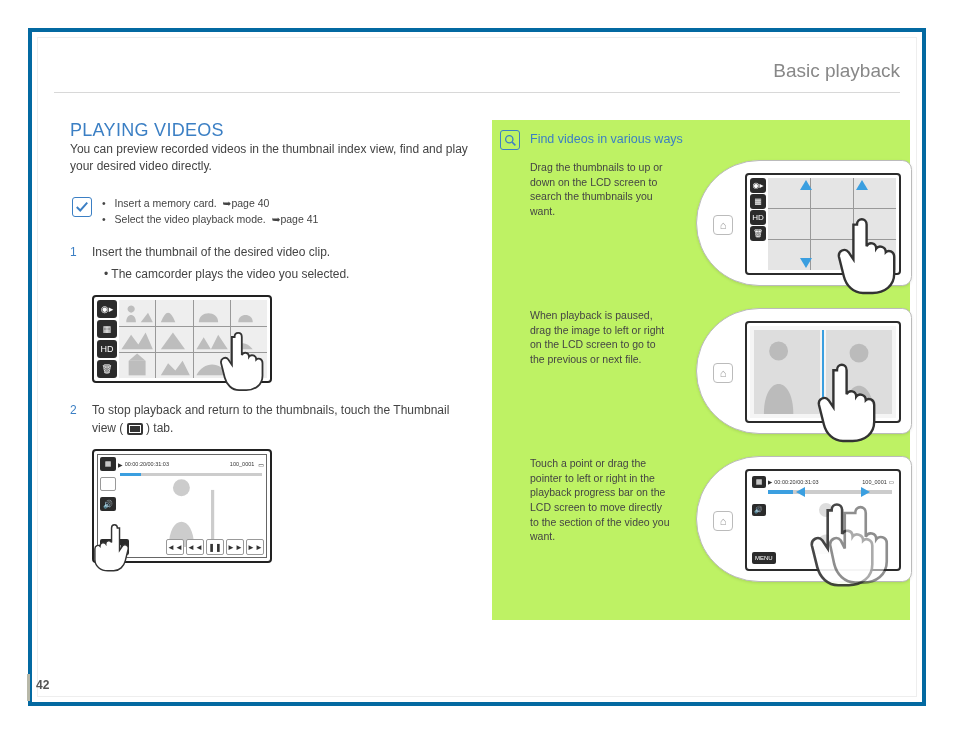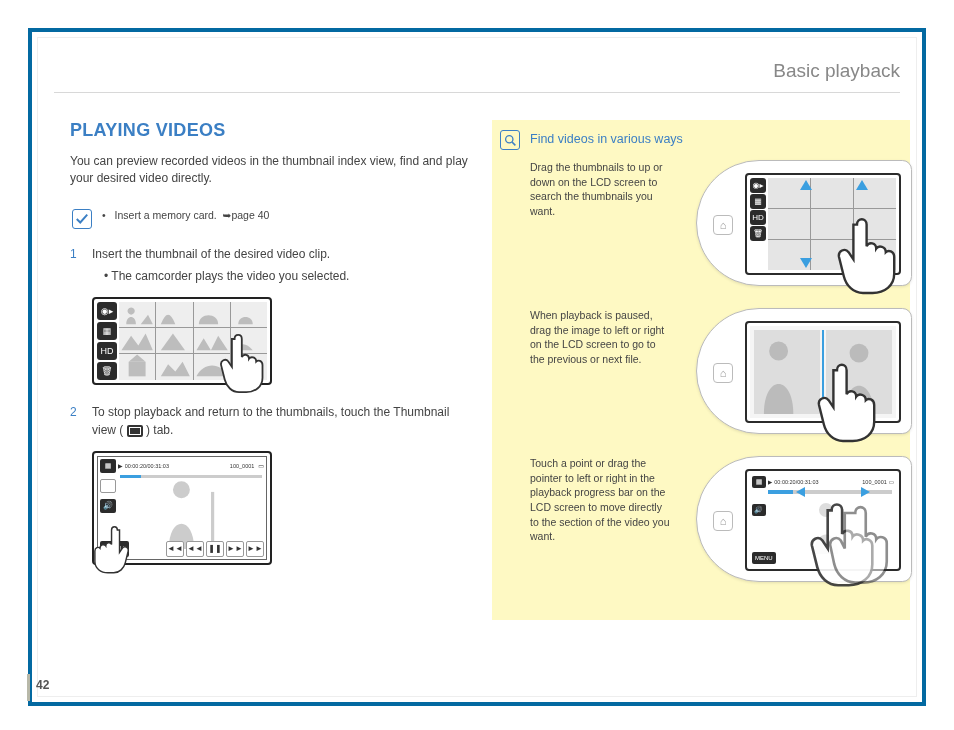--- a/index.html
+++ b/index.html
@@ -43,22 +43,22 @@
   }
   .right-col {
     position: absolute;
     top: 88px;
     left: 460px;
     width: 418px;
   }
   .h1 {
     font-size: 18px;
     color: #3b7fc4;
-    font-weight: 700;
-    margin-bottom: 12px;
+    font-weight: 400;
+    margin-bottom: 0;
     letter-spacing: 0.3px;
   }
   .intro {
     font-size: 12px;
     color: #444;
     line-height: 1.45;
     margin-bottom: 20px;
   }
   .note-box {
     display: flex;
@@ -223,21 +223,21 @@
   }
   .vol-btn {
     position:absolute; left:2px; top:42px;
     width:16px;height:14px;background:#2b2b2b;border-radius:2px;
     display:flex;align-items:center;justify-content:center;color:#fff;font-size:8px;
   }
   .rec-btn { position:absolute; left:2px; top:22px; width:16px;height:14px;background:#fff;border:1px solid #999;border-radius:2px;}
   .fig2 .hand { left: -10px; bottom: -14px; width: 58px; height: 65px; transform: scaleX(-1);}
   
   .info-panel {
-    background: #fef9c3;
+    background: #bef264;
     padding: 12px 12px 12px 38px;
     position: relative;
     min-height: 500px;
   }
   .mag-icon {
     position: absolute;
     left: 8px; top: 10px;
     width: 20px; height: 20px;
     border: 1px solid #3b7fc4;
     border-radius: 3px;
@@ -349,20 +349,24 @@
     <div class="note-box">
       <div class="check-icon">
         <svg viewBox="0 0 16 16">
             <path d="M2 8 L6 12 L14 3" stroke="#3b7fc4" stroke-width="2.2" fill="none"></path>
           </svg>
       </div>
       <ul class="note-list">
         <li>
           <span>Insert a memory card.</span>
           <span>&nbsp;➥</span><span class="page-ref">page 40</span>
+        </li>
+        <li>
+          <span>Select the video playback mode.</span>
+          <span>&nbsp;➥</span><span class="page-ref">page 41</span>
         </li>
       </ul>
     </div>
 
     <div class="step">
       <div class="step-num">1</div>
       <div class="step-body">
         <span>Insert the thumbnail of the desired video clip.</span>
         <div class="sub-bullet">The camcorder plays the video you selected.</div>
       </div>

